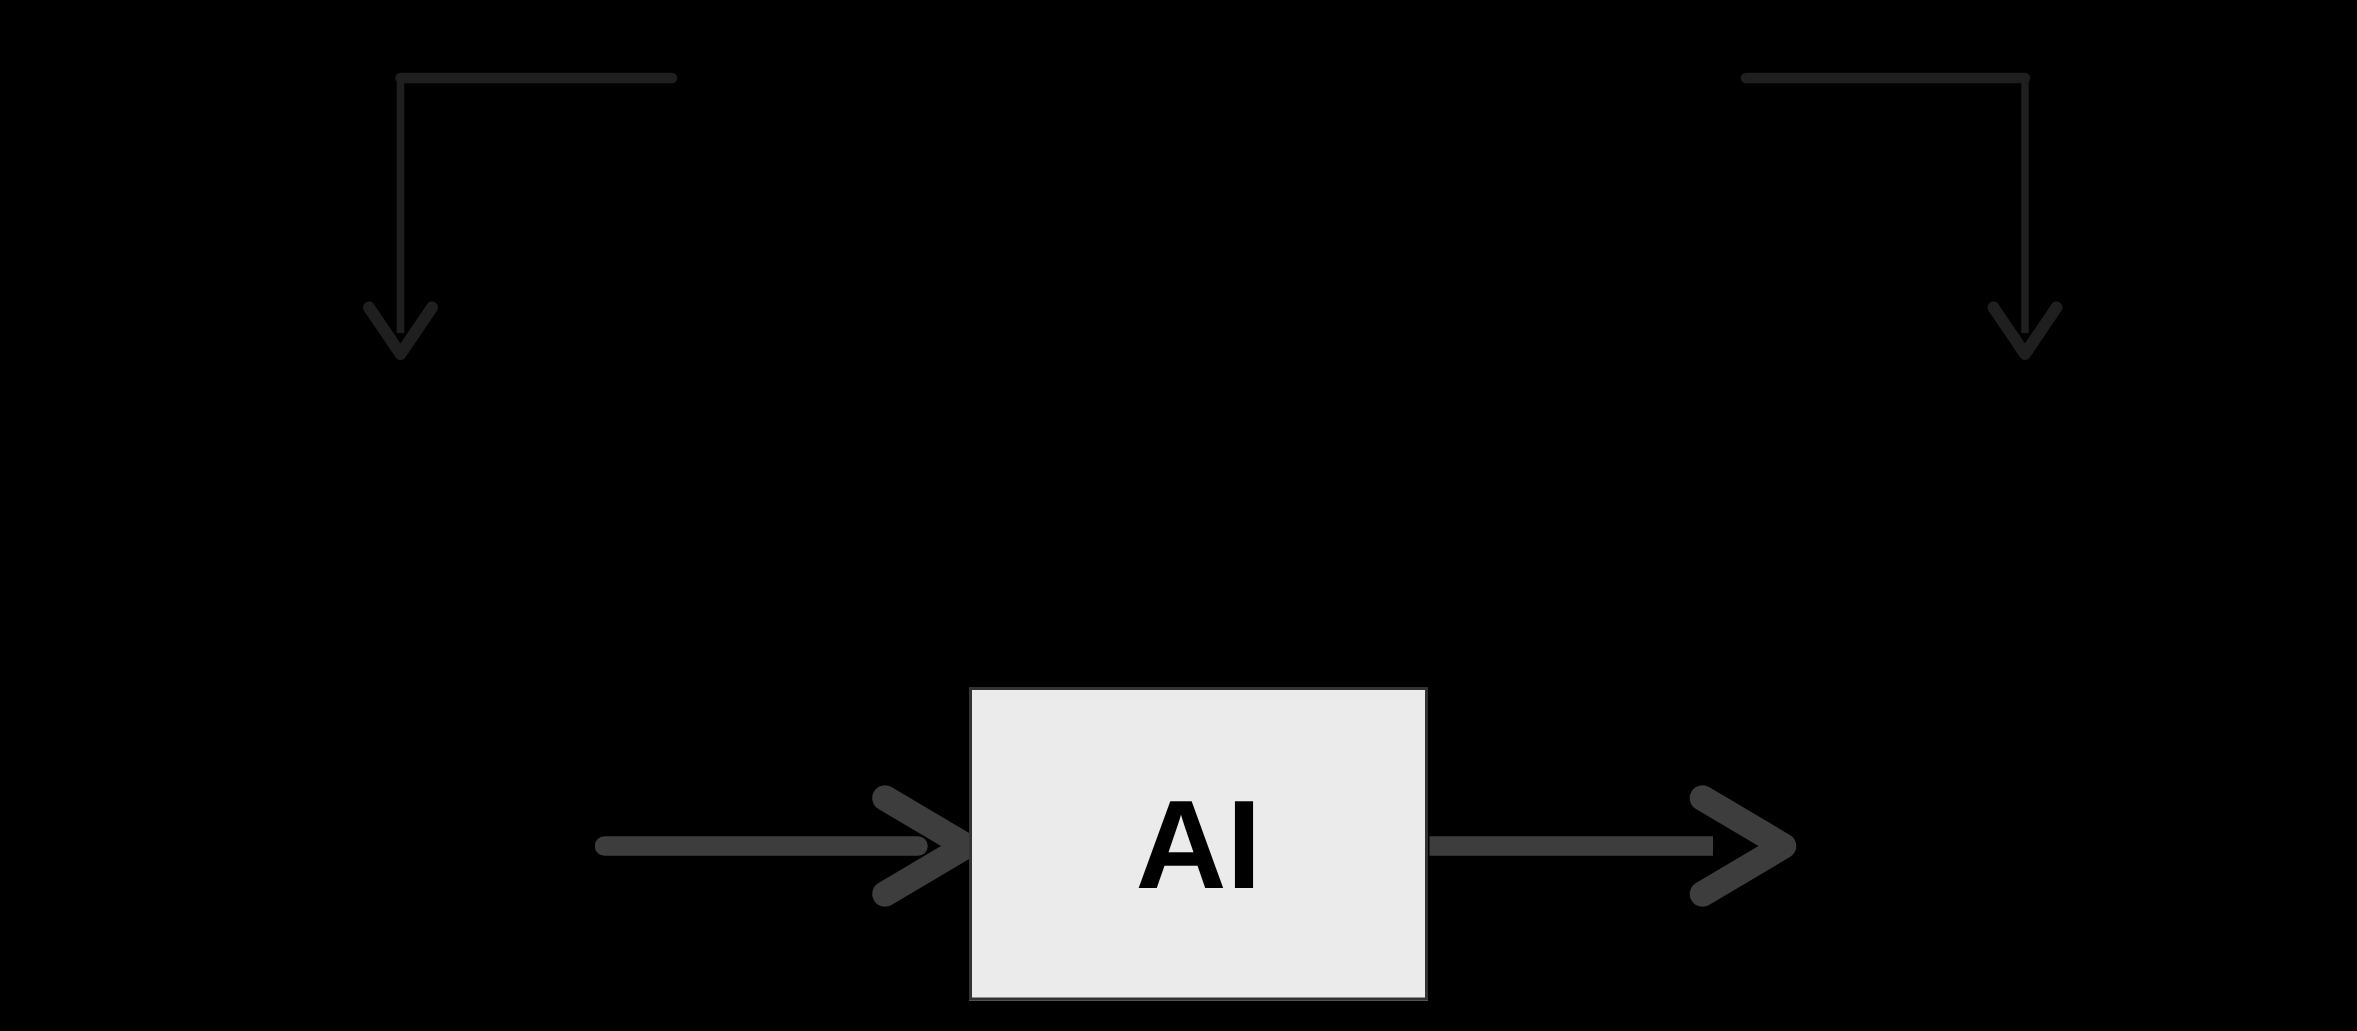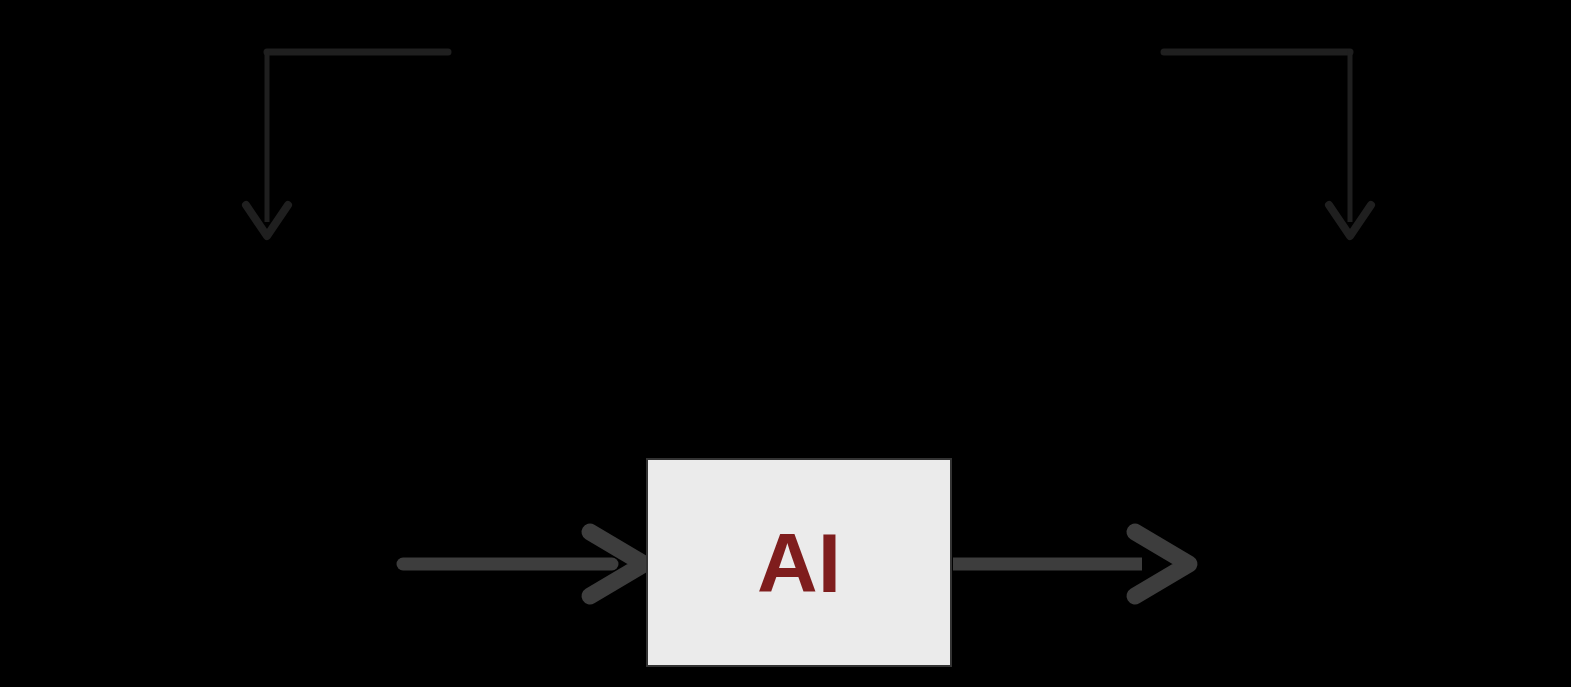--- a/index.html
+++ b/index.html
@@ -71,16 +71,16 @@
       <path d="M590 532 L644 564 L590 596" stroke-width="17" stroke-linecap="round" stroke-linejoin="round" stroke="#3d3d3d"></path>
     </g>
 
     <g>
       <path d="M953 564 H1142" stroke-width="13" stroke-linecap="butt" stroke="#3d3d3d"></path>
       <path d="M1135 532 L1189 564 L1135 596" stroke-width="17" stroke-linecap="round" stroke-linejoin="round" stroke="#3d3d3d"></path>
     </g>
   </svg>
 
   <div class="ai-box" style="background-color: rgb(235, 235, 235); border-color: rgb(51, 51, 51);">
-    <span class="node-label" style="color: #7f1d1d;">AI</span>
+    <span class="node-label" style="color: #000000;">AI</span>
   </div>
 
 </div>
 
 </body></html>

